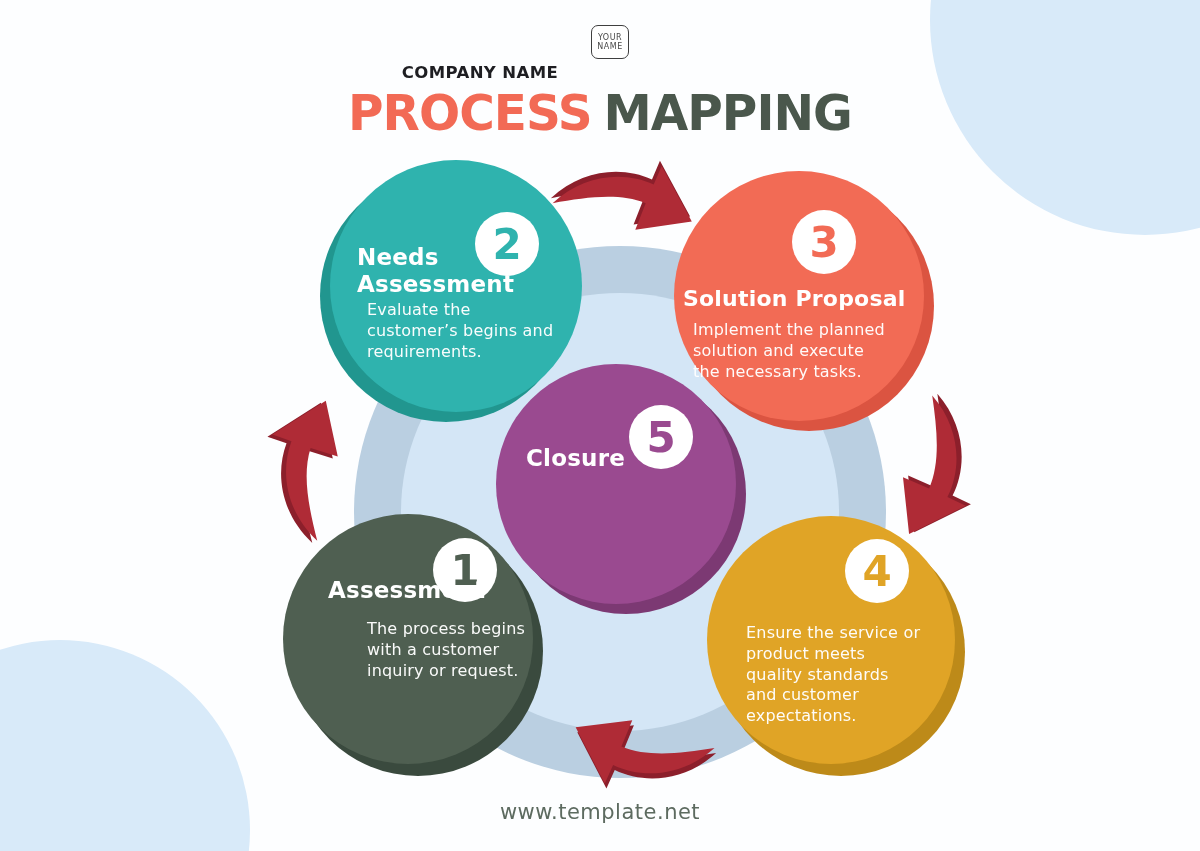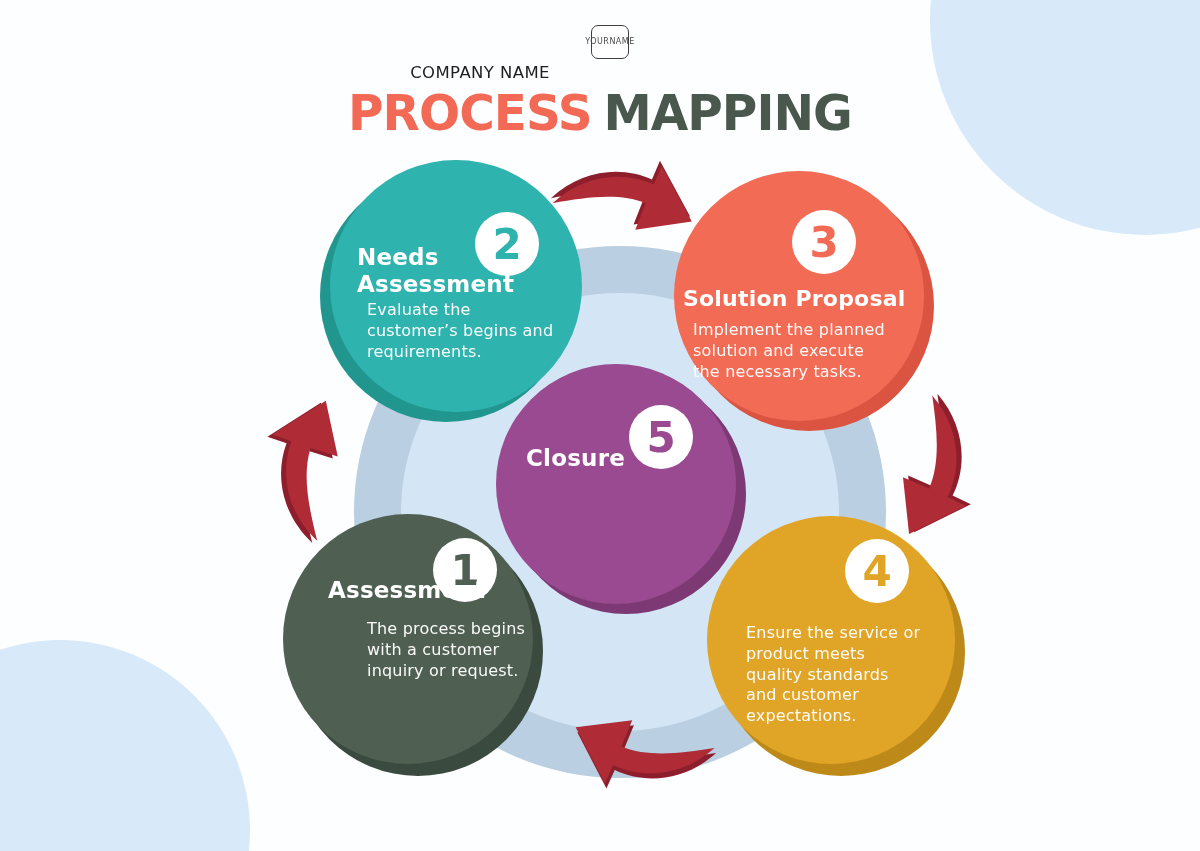--- a/index.html
+++ b/index.html
@@ -67,24 +67,24 @@
   .arrow-dark { fill:#8C1F2B; }
   .arr-top    { left:549px; top:161px; transform:rotate(3deg); }
   .arr-right  { left:861px; top:431px; transform:rotate(95deg); }
   .arr-bottom { left:568px; top:717px; transform:rotate(184deg); }
   .arr-left   { left:231px; top:434px; transform:rotate(-91deg); }
 
   
   .header { position:absolute; left:0; top:0; width:1200px; text-align:center; z-index:8; }
   .logo-box { position:absolute; left:591px; top:25px; width:38px; height:34px;
     border:1.5px solid #3F3F3F; border-radius:7px; background:#fff;
-    display:flex; flex-direction:row; align-items:center; justify-content:center;
+    display:flex; flex-direction:column; align-items:center; justify-content:center;
     font-size:8px; line-height:1.15; letter-spacing:.5px; color:#4A4A4A; }
   .company { position:absolute; left:0; top:63px; width:960px; text-align:center;
-    font-size:16.5px; font-weight:normal; letter-spacing:.4px; color:#1E1E22; }
+    font-size:16.5px; font-weight:bold; letter-spacing:.4px; color:#1E1E22; }
   .title { position:absolute; left:0; top:84px; width:1200px; text-align:center;
     font-size:50px; font-weight:bold; letter-spacing:-1px;
     transform:scaleX(.97); transform-origin:center; }
   .title .t1 { color:#F26A55; margin-right:12px; }
   .title .t2 { color:#4A574C; }
 
   
   .footer { position:absolute; left:0; top:800px; width:1200px; text-align:center;
     font-size:21px; letter-spacing:.5px; color:#5D6B60; z-index:8; }
 </style>
@@ -156,14 +156,15 @@
     <div class="logo-box">
       <span>YOUR</span>
       <span>NAME</span>
     </div>
     <div class="company">COMPANY NAME</div>
     <div class="title">
       <span class="t1">PROCESS</span><span class="t2">MAPPING</span>
     </div>
   </div>
 
+  <div class="footer">www.template.net</div>
 
 </div>
 
 </body></html>

